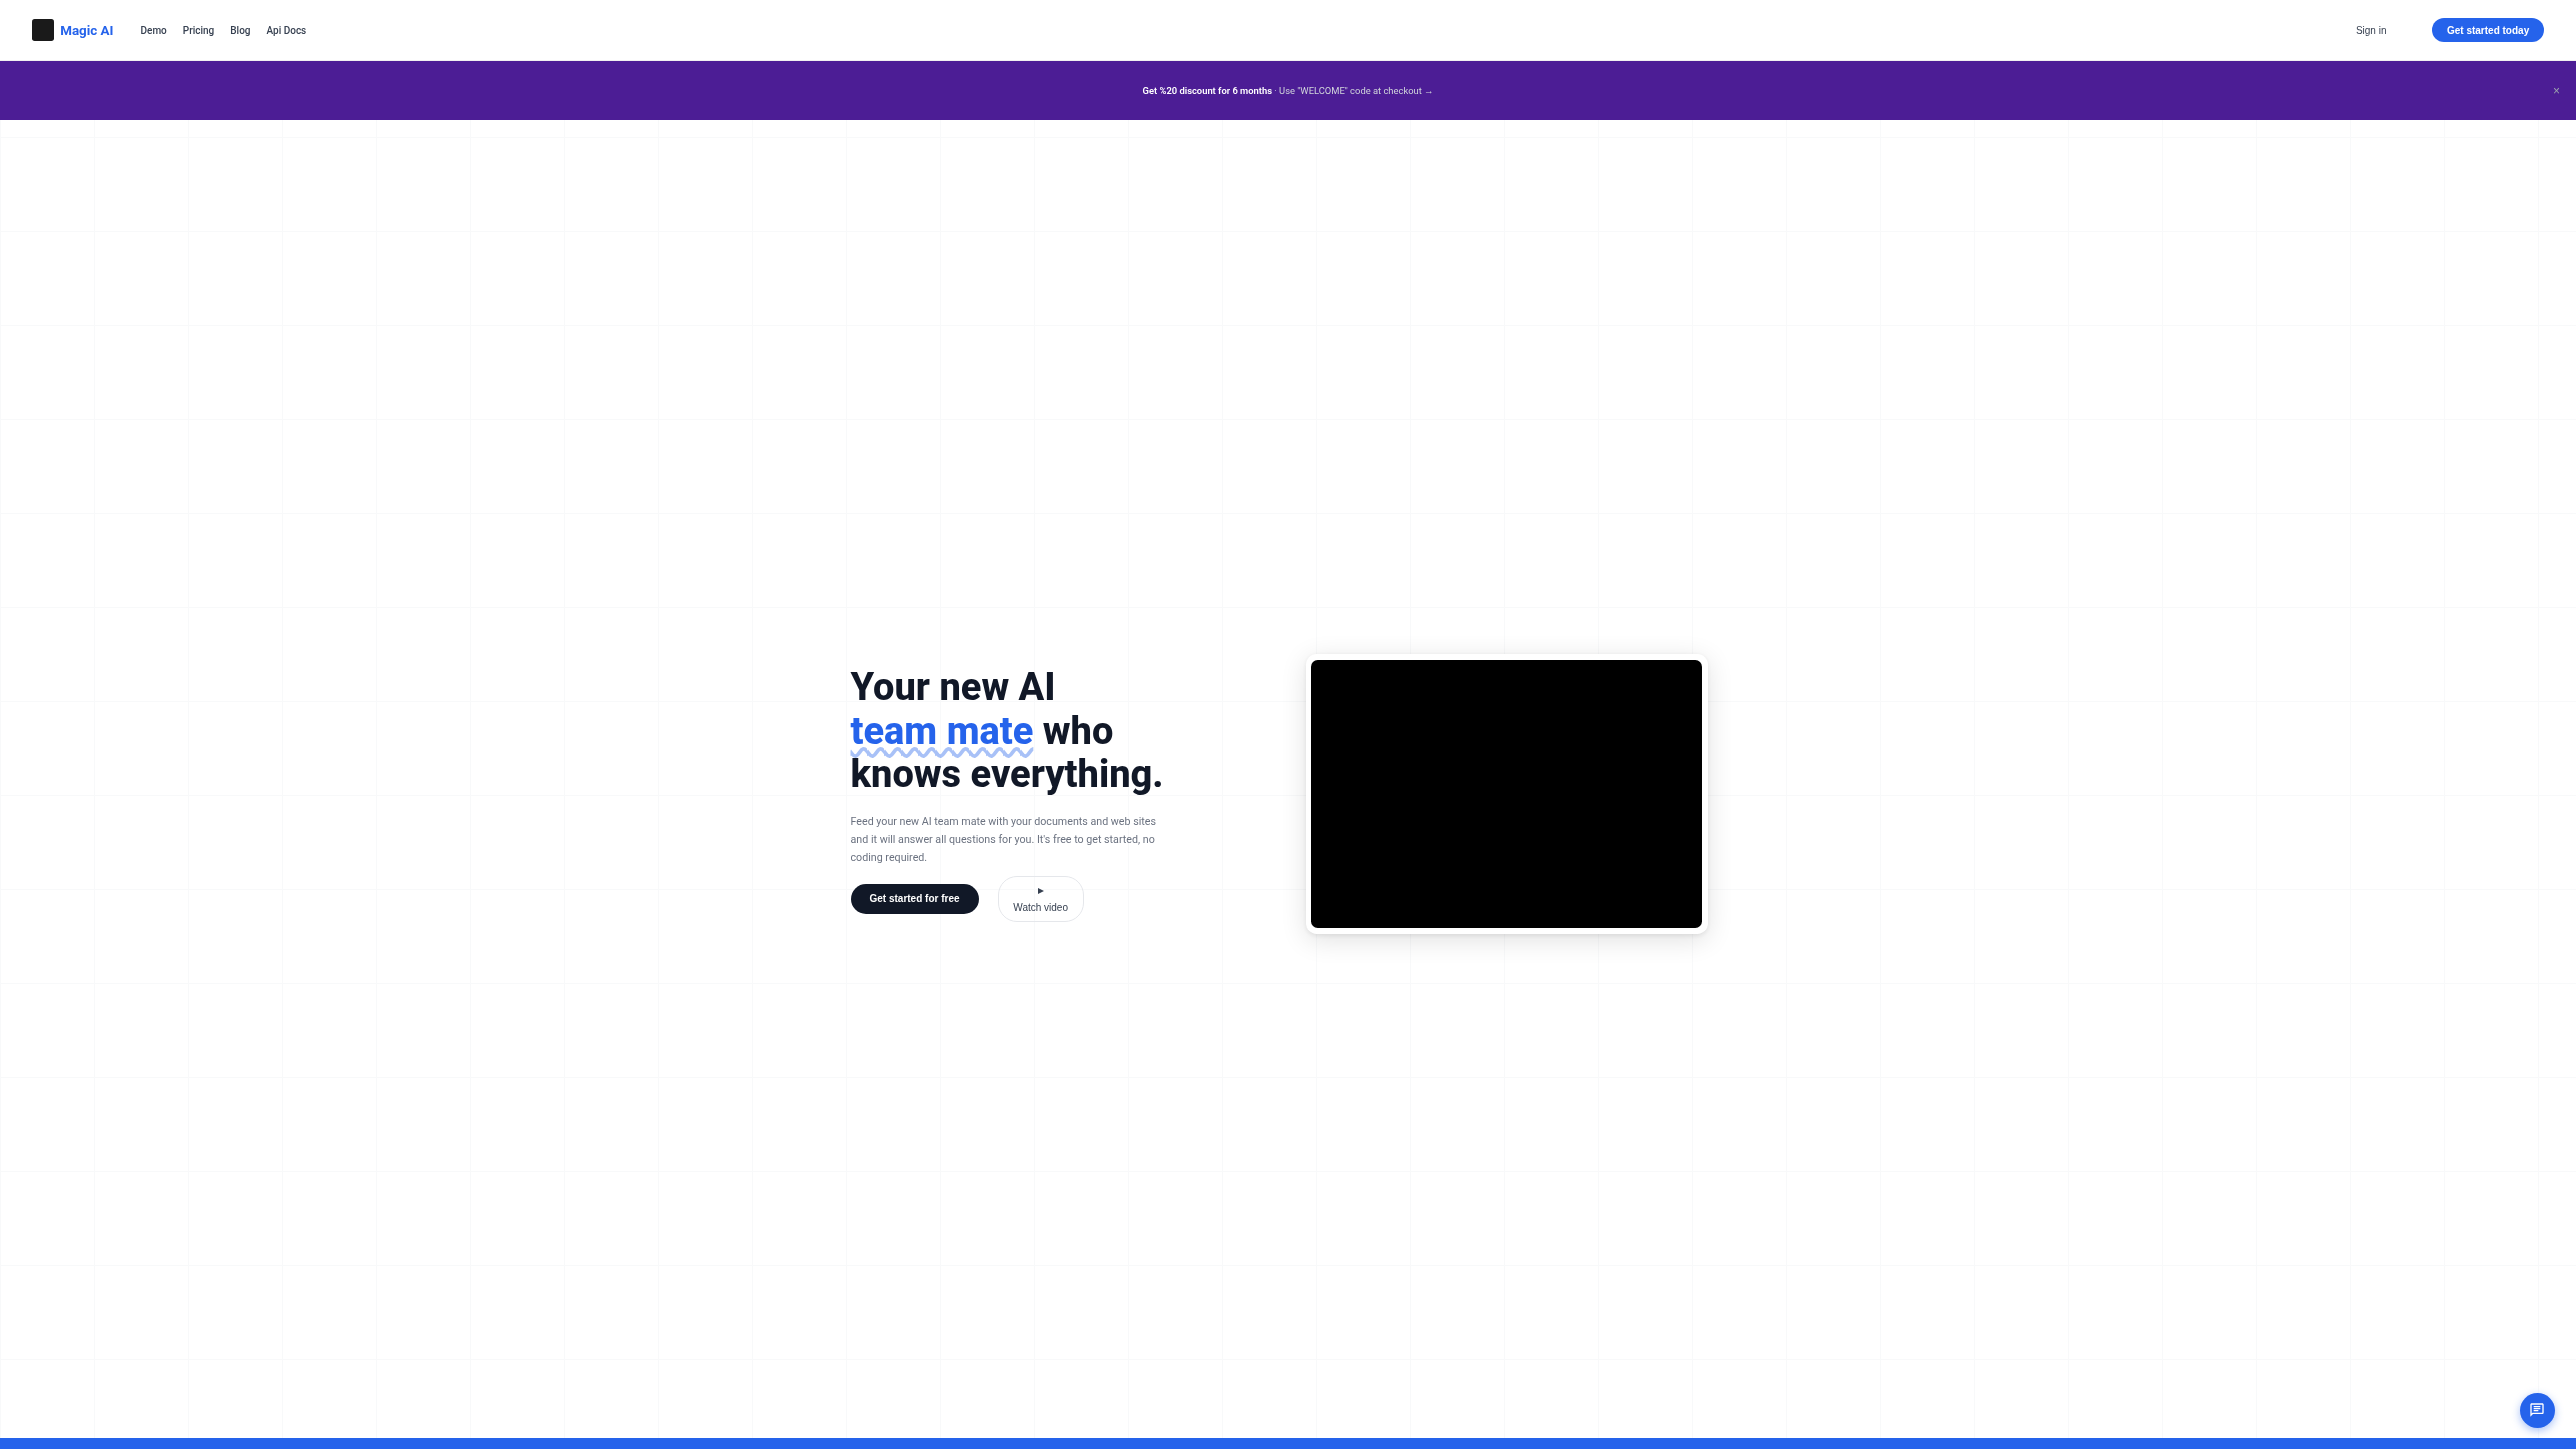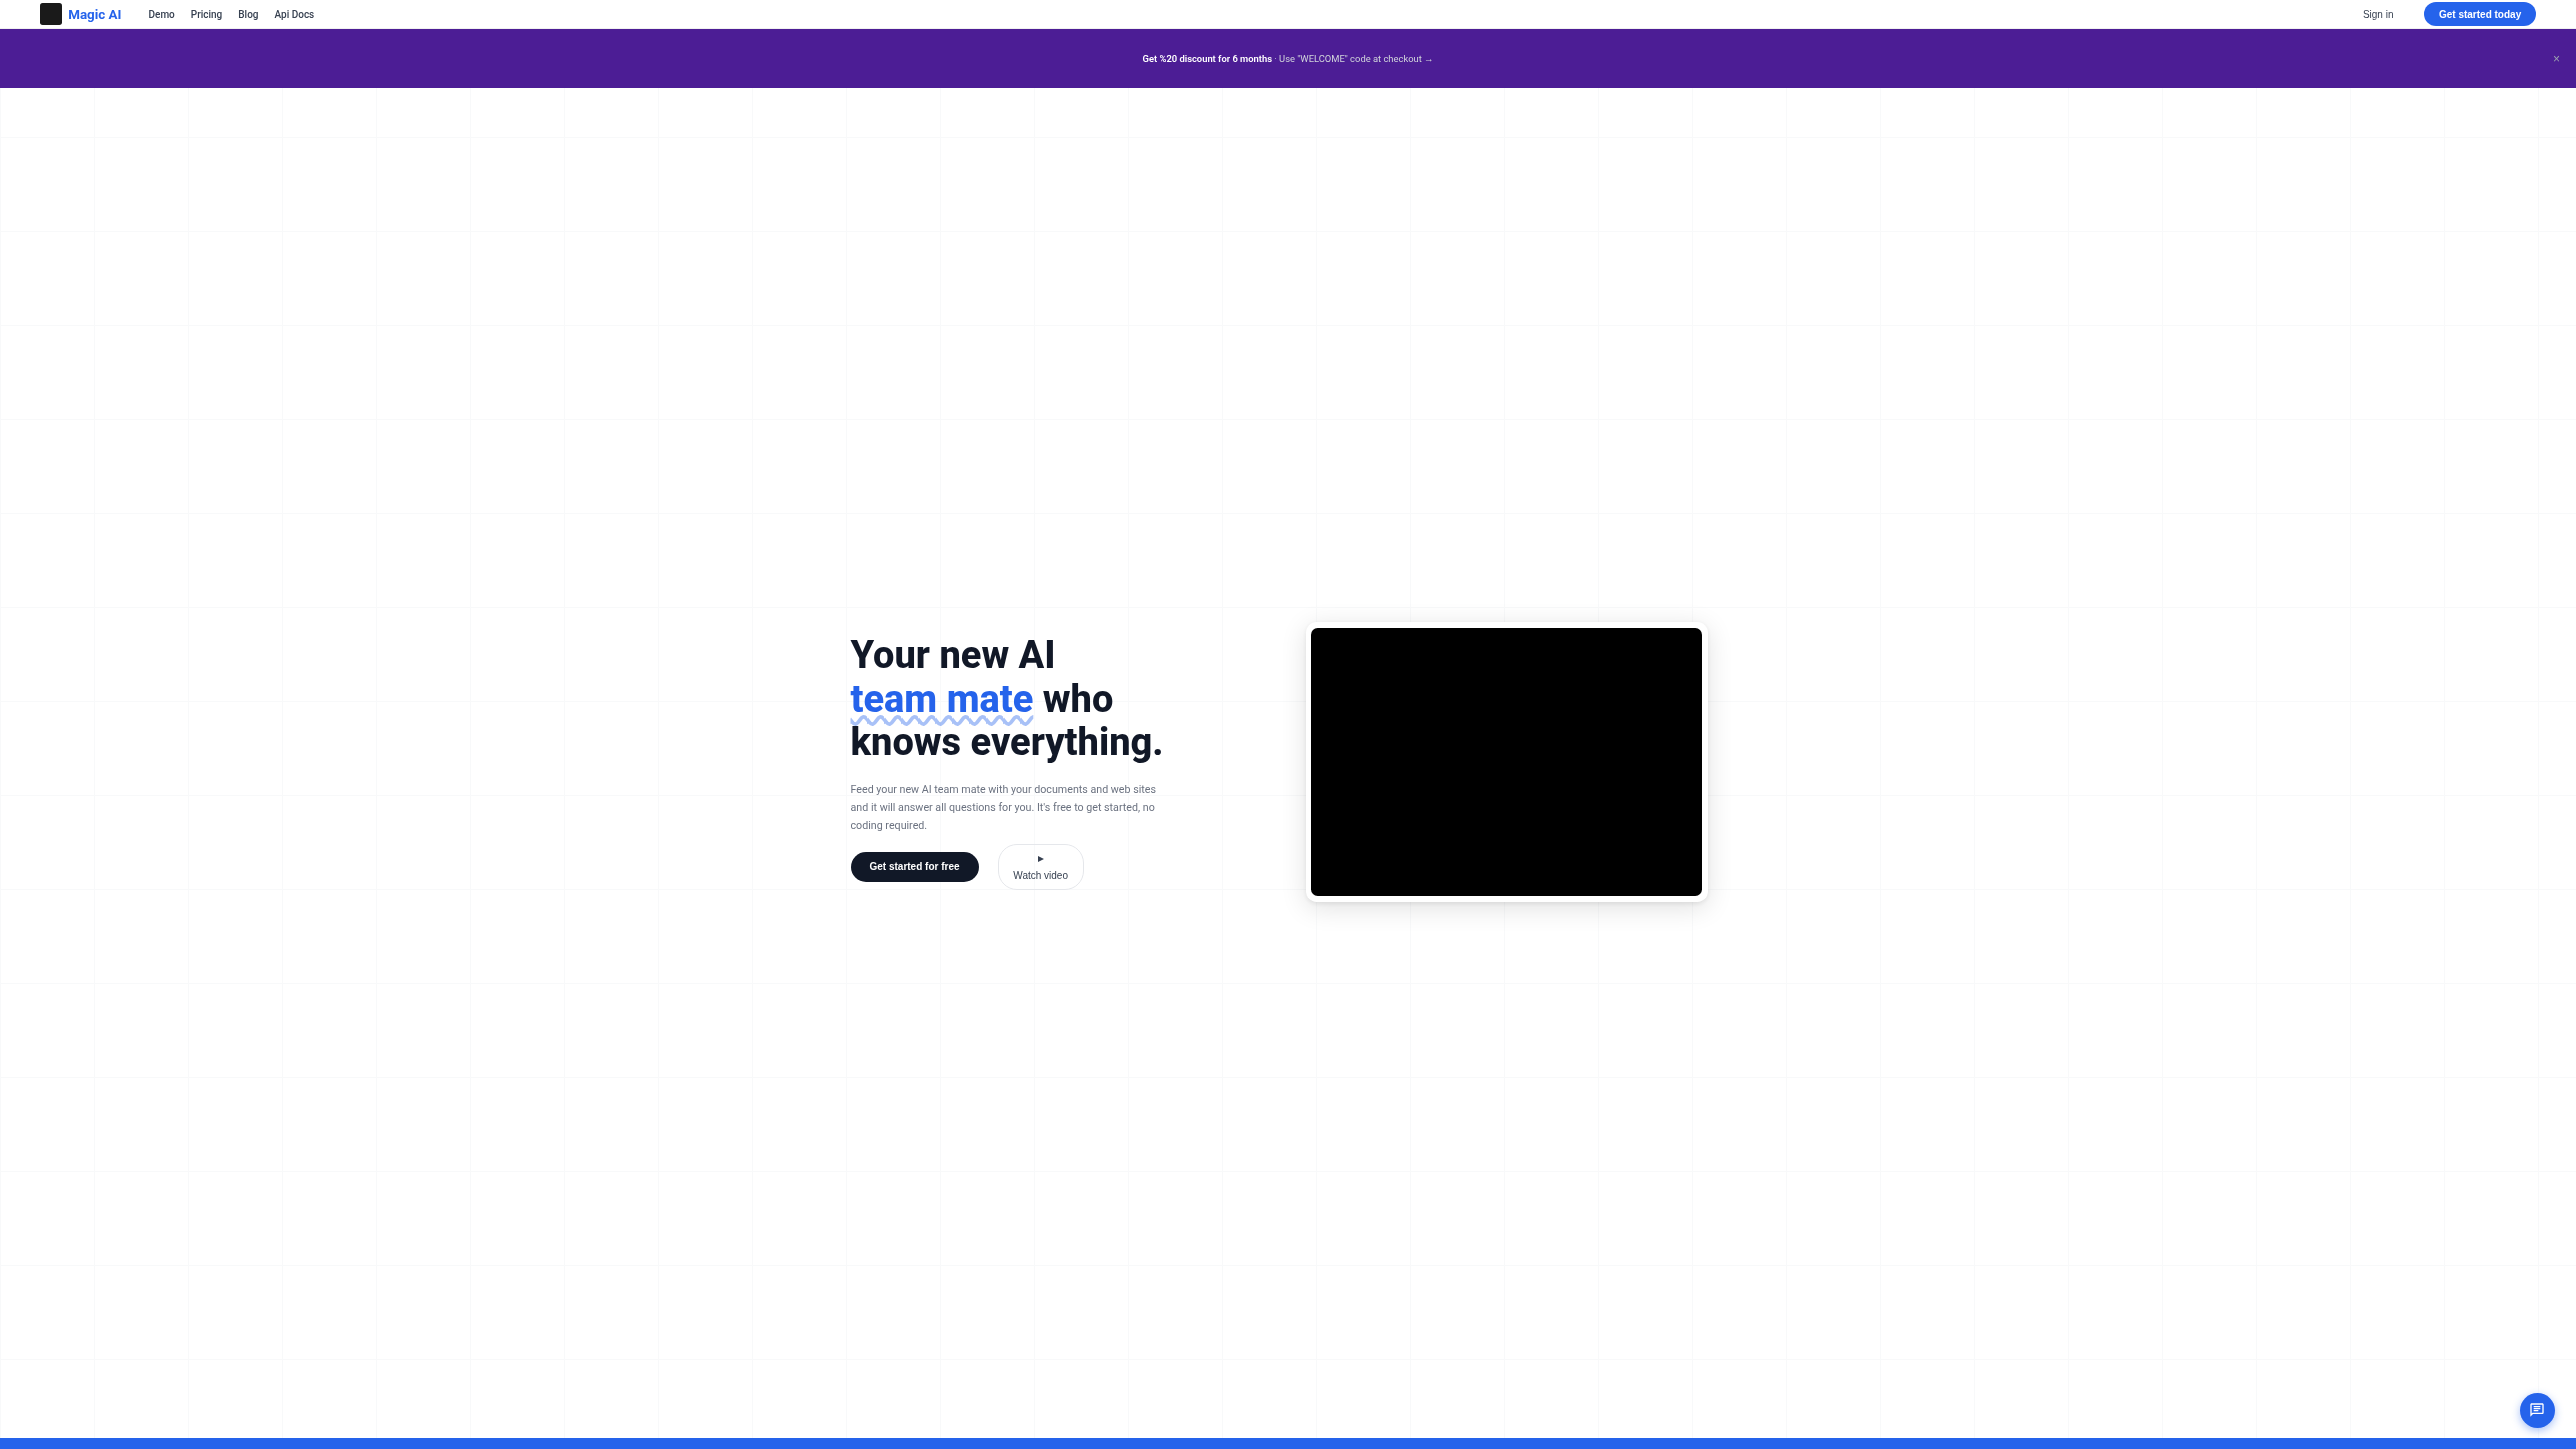--- a/index.html
+++ b/index.html
@@ -13,22 +13,22 @@
       background: #ffffff;
       color: #1a1a1a;
       overflow-x: hidden;
     }
 
     
     .navbar {
       display: flex;
       align-items: center;
       justify-content: space-between;
-      padding: 0 40px;
-      height: 29px;
+      padding: 0 32px;
+      height: 61px;
       border-bottom: 0.7px solid #f0f0f0;
       background: #fff;
       position: sticky;
       top: 0;
       z-index: 100;
     }
 
     .navbar-left {
       display: flex;
       align-items: center;
@@ -65,21 +65,21 @@
     .nav-links a {
       text-decoration: none;
       color: #374151;
       font-size: 10px;
       font-weight: 500;
     }
 
     .navbar-right {
       display: flex;
       align-items: center;
-      gap: 2px;
+      gap: 17px;
     }
 
     .sign-in-btn {
       background: none;
       border: none;
       color: #374151;
       font-size: 10px;
       font-weight: 500;
       cursor: pointer;
       padding: 5.4px 10.7px;

